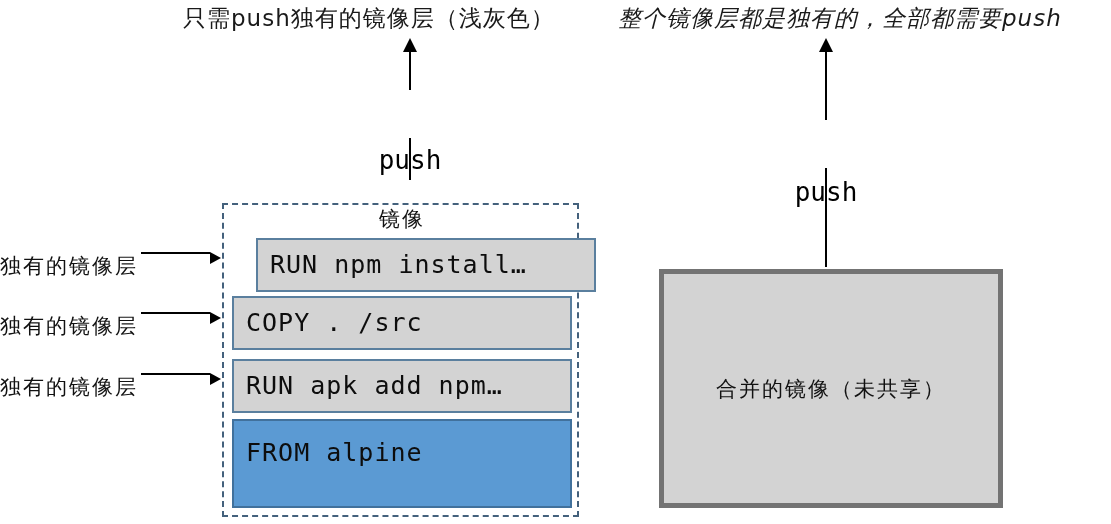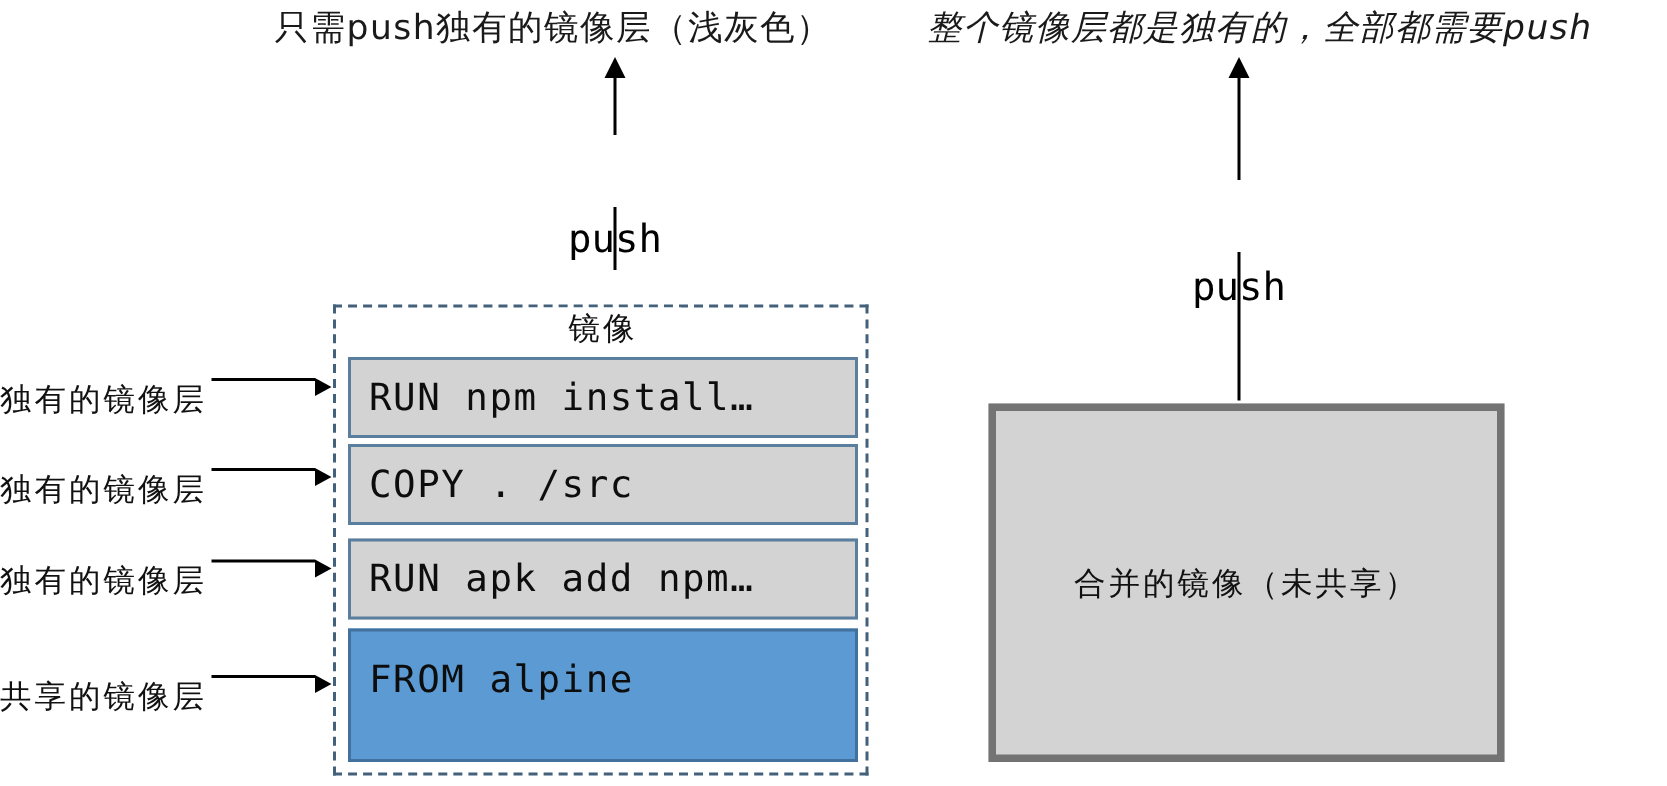--- a/index.html
+++ b/index.html
@@ -161,21 +161,21 @@
   <div class="vline" style="left:409px; top:138px; height:42px;"></div>
 
   <div class="arrowhead-up" style="left:819px; top:38px;"></div>
   <div class="vline" style="left:825px; top:51px; height:69px;"></div>
   <div class="push-label mono" style="left:781px; top:130px;">push</div>
   <div class="vline" style="left:825px; top:168px; height:99px;"></div>
 
   <div class="image-box"></div>
   <div class="image-box-title">镜像</div>
 
-  <div class="layer code mono" style="top:238px;">RUN npm install…</div>
+  <div class="layer code mono" style="top:238px;margin-left:24px;">RUN npm install…</div>
   <div class="layer code mono" style="top:359px;">RUN apk add npm…</div>
   <div class="layer code mono" style="top:296px;">COPY . /src</div>
   <div class="layer shared" style="top:419px;">
     <div class="main mono">FROM alpine</div>
   </div>
 
   <div class="side-row" style="top:252px;">
     <span class="lbl">独有的镜像层</span>
     <span class="line"></span>
     <span class="head"></span>
@@ -183,23 +183,18 @@
   <div class="side-row" style="top:312px;">
     <span class="lbl">独有的镜像层</span>
     <span class="line"></span>
     <span class="head"></span>
   </div>
   <div class="side-row" style="top:373px;">
     <span class="lbl">独有的镜像层</span>
     <span class="line"></span>
     <span class="head"></span>
   </div>
-  <div class="side-row" style="top:450px;">
-    <span class="lbl">共享的镜像层</span>
-    <span class="line"></span>
-    <span class="head"></span>
-  </div>
 
   <div class="merged-box">
     <span>合并的镜像（未共享）</span>
   </div>
 
 </div>
 
 </body></html>

